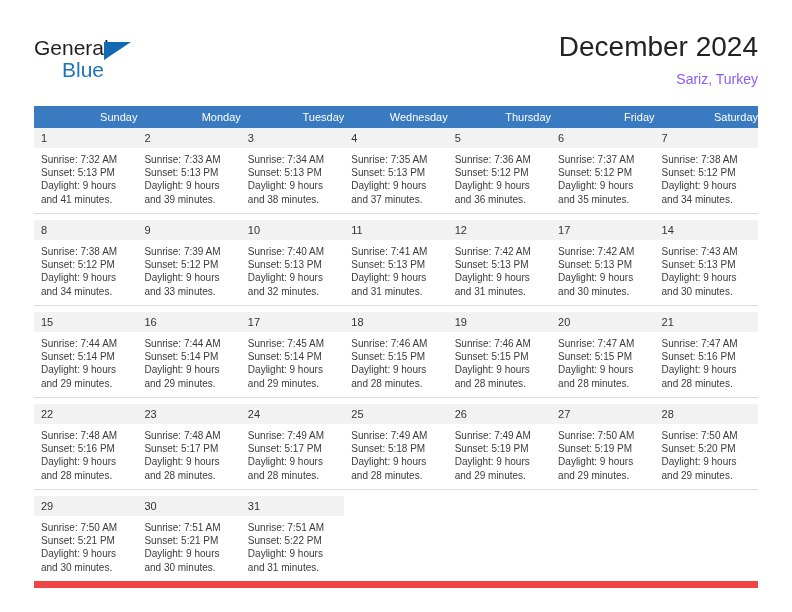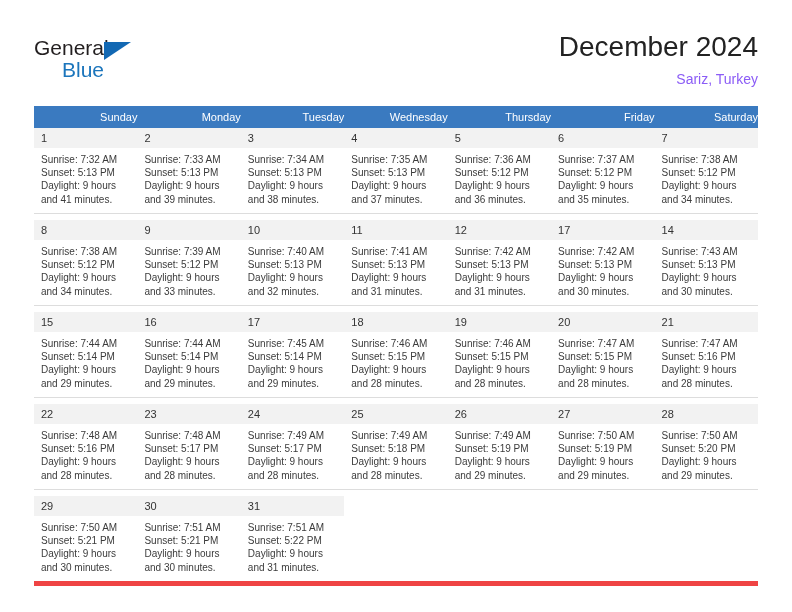--- a/index.html
+++ b/index.html
@@ -133,21 +133,21 @@
     color: #3b3b3b;
     min-height: 54px;
   }
   .dayinfo div {
     white-space: nowrap;
   }
   tr.weekrow td.daycell {
     border-bottom: 1px solid #dddddd;
   }
   tr.weekrow.last td.daycell {
-    border-bottom: 5px solid #ef4444;
+    border-bottom: 7px solid #ef4444;
   }
   .spacer-row td {
     height: 6px;
     padding: 0;
     border: none;
     background: #ffffff;
   }
 </style>
 </head>
 <body>

